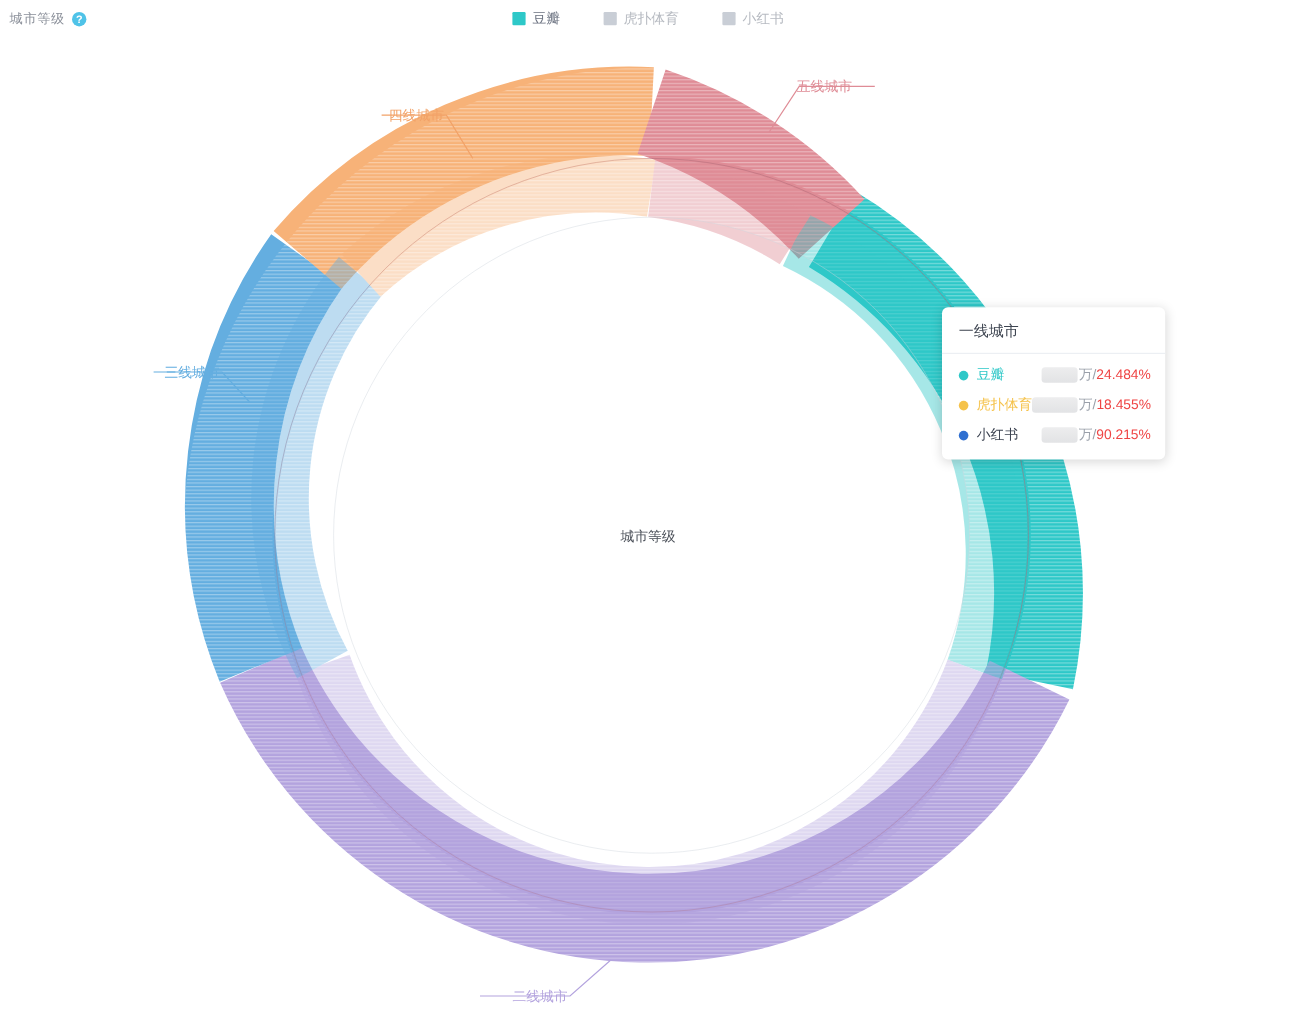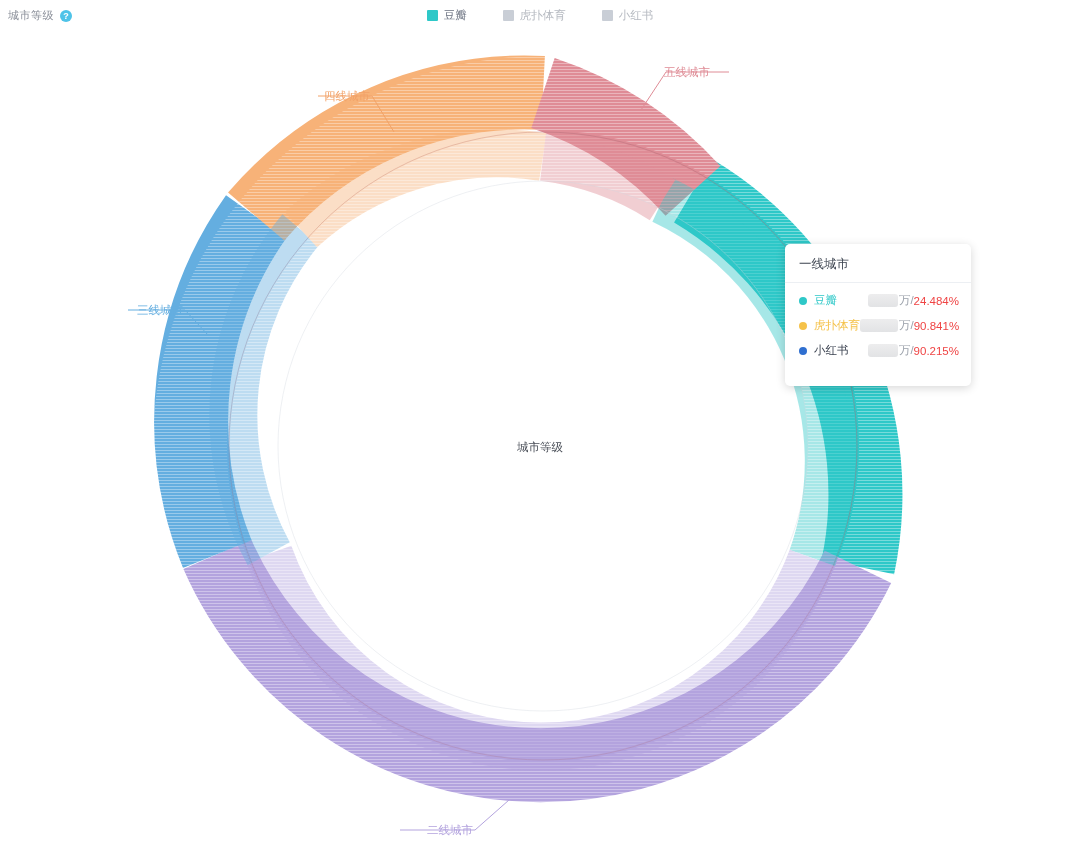--- a/index.html
+++ b/index.html
@@ -91,26 +91,26 @@
     text-align: center;
     font-size: 11.5px;
     color: #4a4f58;
     pointer-events: none;
   }
 
   
   .tooltip {
     position: absolute;
     left: 785px;
-    top: 244px;
+    top: 256px;
     width: 186px;
     background: #ffffff;
     border-radius: 5px;
     box-shadow: 0 2px 10px rgba(0,0,0,.16);
-    padding: 10px 0 23px 0;
+    padding: 10px 0 8px 0;
     box-sizing: border-box;
     z-index: 40;
   }
   .tooltip-title {
     font-size: 12.5px;
     color: #3d4450;
     padding: 2px 14px 9px 14px;
     border-bottom: 1px solid #eceff3;
   }
   .tooltip-rows { padding-top: 5px; }
@@ -255,21 +255,21 @@
         <span class="pct">24.484%</span>
       </span>
     </div>
 
     <div class="tooltip-row">
       <span class="tip-dot" style="background:#f5c24a"></span>
       <span class="tip-name" style="color:#f5c24a">虎扑体育</span>
       <span class="tip-val">
         <span class="redact wide"></span>
         <span class="unit">万/</span>
-        <span class="pct">90.841%</span>
+        <span class="pct">18.455%</span>
       </span>
     </div>
 
     <div class="tooltip-row">
       <span class="tip-dot" style="background:#2f6fd0"></span>
       <span class="tip-name" style="color:#3b4250">小红书</span>
       <span class="tip-val">
         <span class="redact"></span>
         <span class="unit">万/</span>
         <span class="pct">90.215%</span>

